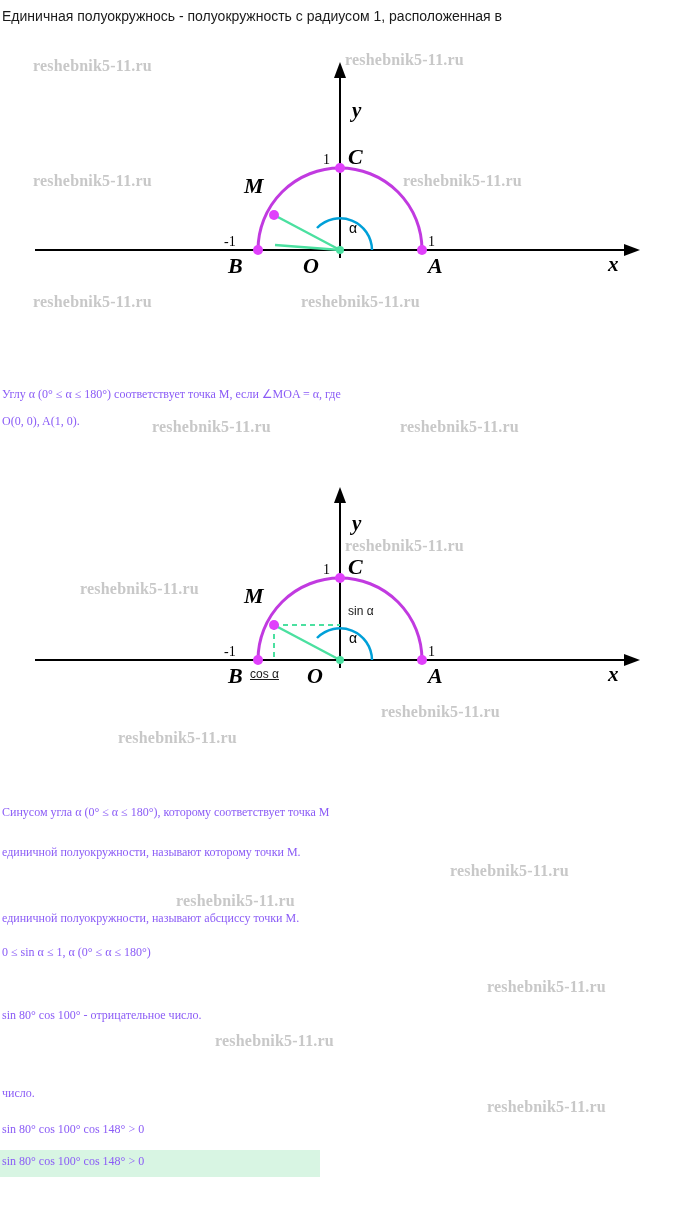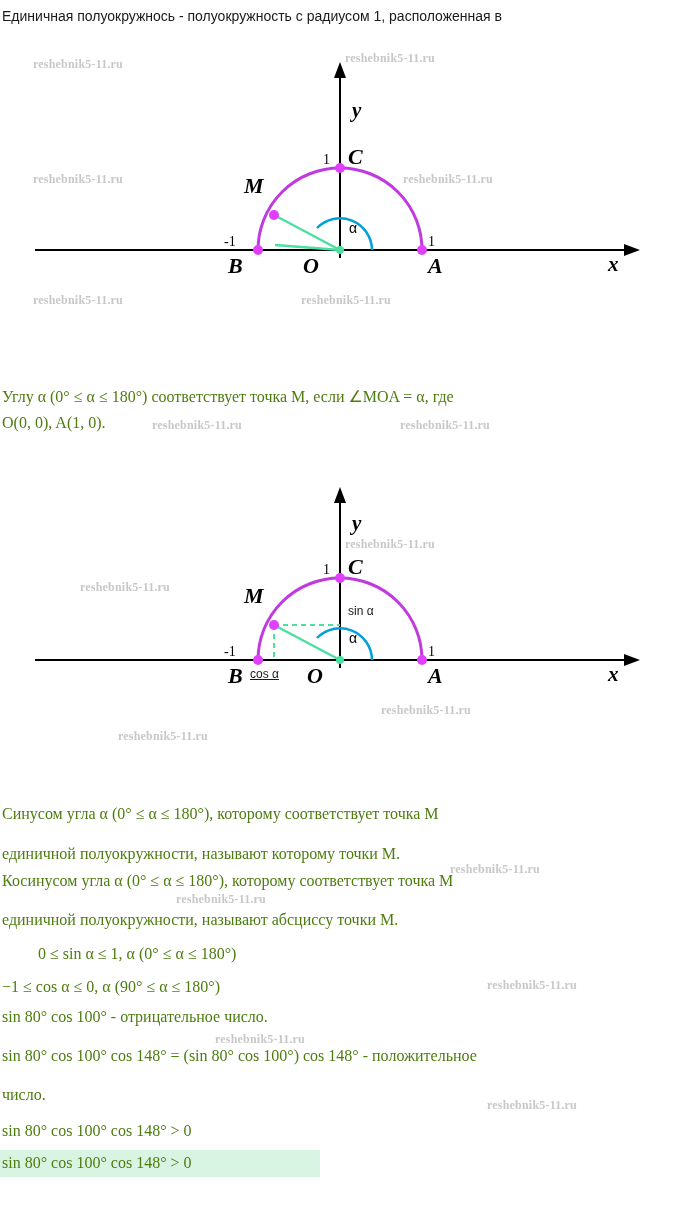--- a/index.html
+++ b/index.html
@@ -17,21 +17,21 @@
   }
   .page {
     position: relative;
     width: 680px;
     height: 1217px;
   }
   .wm {
     position: absolute;
     font-family: "Liberation Serif", serif;
     font-weight: bold;
-    font-size: 12px;
+    font-size: 16px;
     color: #c8c8c8;
     white-space: nowrap;
     letter-spacing: 0.2px;
   }
   .fig {
     position: absolute;
   }
   .highlight {
     position: absolute;
     background: #d8f5e3;
@@ -60,22 +60,22 @@
   }
   .alpha-lbl {
     position: absolute;
     font-family: "Liberation Sans", sans-serif;
     font-size: 14px;
     color: #000;
   }
   .line-txt {
     position: absolute;
     font-family: "Liberation Serif", serif;
-    font-size: 16px;
-    color: #4d7c0f;
+    font-size: 12px;
+    color: #8b5cf6;
     white-space: nowrap;
   }
   .sans-txt {
     position: absolute;
     font-family: "Liberation Sans", sans-serif;
     font-size: 12px;
     color: #1a1a1a;
     white-space: nowrap;
   }
 </style>
@@ -158,27 +158,24 @@
     <div class="label-pt" style="left:307px; top:198px;">O</div>
     <div class="label-pt" style="left:428px; top:198px;">A</div>
     <div class="tick-lbl" style="left:428px; top:179px;">1</div>
     <div class="alpha-lbl" style="left:349px; top:165px;">α</div>
     <div class="sans-txt" style="left:348px; top:139px;">sin α</div>
     <div class="sans-txt" style="left:250px; top:202px;text-decoration:underline;">cos α</div>
   </div>
 
   <div class="line-txt" style="left:2px; top:805px;">Синусом угла α (0° ≤ α ≤ 180°), которому соответствует точка M</div>
   <div class="line-txt" style="left:2px; top:845px;">единичной полуокружности, называют которому точки M.</div>
-  <div class="line-txt" style="left:2px; top:872px;">Косинусом угла α (0° ≤ α ≤ 180°), которому соответствует точка M</div>
   <div class="line-txt" style="left:2px; top:911px;">единичной полуокружности, называют абсциссу точки M.</div>
 
-  <div class="line-txt" style="left:2px; top:945px;margin-left:36px;">0 ≤ sin α ≤ 1, α (0° ≤ α ≤ 180°)</div>
-  <div class="line-txt" style="left:2px; top:978px;">−1 ≤ cos α ≤ 0, α (90° ≤ α ≤ 180°)</div>
+  <div class="line-txt" style="left:2px; top:945px;">0 ≤ sin α ≤ 1, α (0° ≤ α ≤ 180°)</div>
   <div class="line-txt" style="left:2px; top:1008px;">sin 80° cos 100° - отрицательное число.</div>
-  <div class="line-txt" style="left:2px; top:1047px;">sin 80° cos 100° cos 148° = (sin 80° cos 100°) cos 148° - положительное</div>
   <div class="line-txt" style="left:2px; top:1086px;">число.</div>
   <div class="line-txt" style="left:2px; top:1122px;">sin 80° cos 100° cos 148° &gt; 0</div>
 
   <div class="highlight" style="left:0px; top:1150px; width:320px; height:27px;"></div>
   <div class="line-txt" style="left:2px; top:1154px;">sin 80° cos 100° cos 148° &gt; 0</div>
 
   <div>
     <div class="wm" style="left:33px; top:57px;">reshebnik5-11.ru</div>
     <div class="wm" style="left:345px; top:51px;">reshebnik5-11.ru</div>
     <div class="wm" style="left:33px; top:172px;">reshebnik5-11.ru</div>

